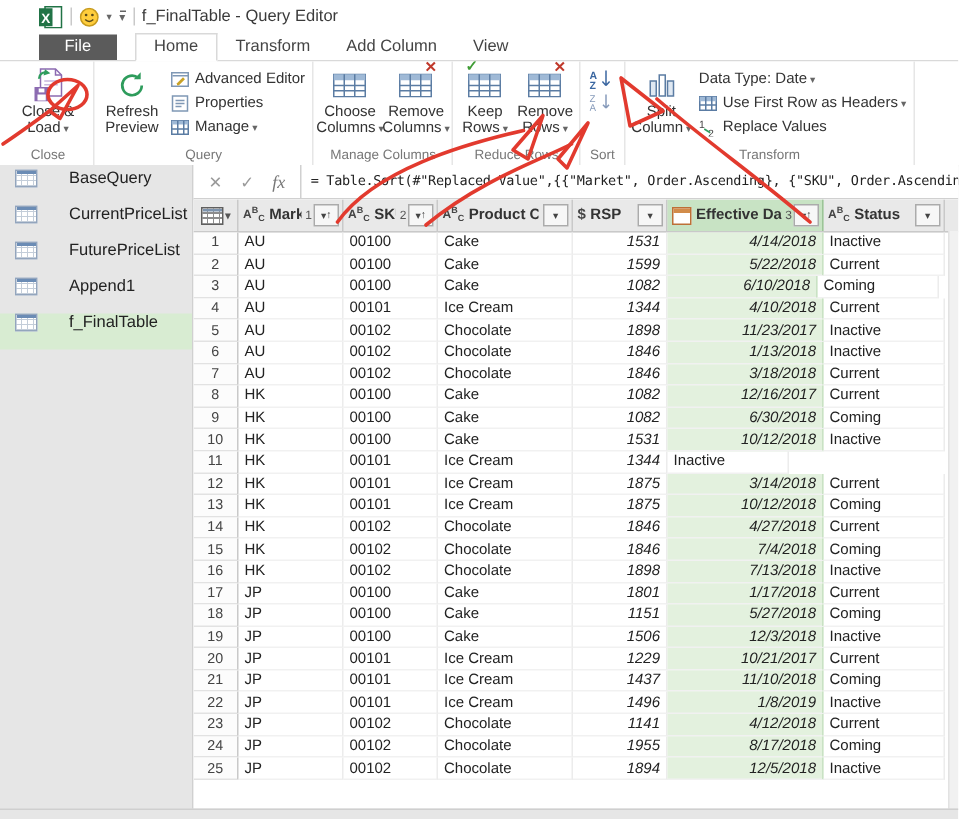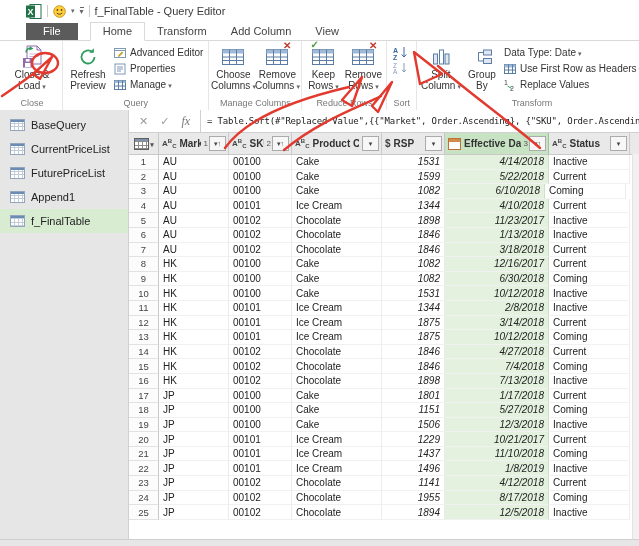--- a/index.html
+++ b/index.html
@@ -32,21 +32,21 @@
   .ov.red{color:#c0392b;top:-3px;right:-3px;}
   .ov.green{color:#3f9c35;top:-4px;left:-2px;}
   .sortstack{display:flex;flex-direction:column;gap:2px;padding:4px 4px 0;}
   
   .main{position:absolute;top:110px;left:0;right:0;bottom:6px;display:flex;background:#e6e6e6;}
   .sidebar{width:128px;background:#e6e6e6;border-right:1px solid #d0d0d0;display:flex;flex-direction:column;}
   .sb-head{height:22px;display:flex;align-items:center;justify-content:space-between;
     padding:0 8px 0 10px;font-size:10.5px;color:#333;}
   .sb-collapse{color:#555;font-size:11px;}
   .q-list{padding-top:3px;}
-  .q-item{height:24px;display:flex;align-items:center;gap:6px;padding-left:10px;font-size:11px;color:#222;cursor:default;}
+  .q-item{height:24px;display:flex;align-items:flex-start;gap:21px;padding-left:10px;font-size:11px;color:#222;cursor:default;}
   .q-item.sel{background:#d8ecd2;}
   .tbl-ico{width:13px;height:10px;border:1px solid #93a5bd;background:#fff;flex:0 0 auto;
     background-image:repeating-linear-gradient(to right,transparent 0 3px,#c3cdd9 3px 4px),
                      repeating-linear-gradient(to bottom,transparent 0 2.5px,#c3cdd9 2.5px 3.5px);
     box-shadow:inset 0 2px #6b8cb5;}
   .content{flex:1;display:flex;flex-direction:column;min-width:0;}
   
   .fbar{height:22px;background:#fff;border-bottom:1px solid #d0d0d0;display:flex;align-items:center;flex:0 0 auto;}
   .fbtns{display:flex;align-items:center;gap:12px;padding:0 10px;color:#9a9a9a;font-size:11px;}
   .fx{font-style:italic;font-family:"Liberation Serif",serif;font-size:12px;color:#777;}
@@ -263,30 +263,20 @@
         <div class="bigbtn" style="width:44px">
           <span class="bicon">
             <svg width="18" height="18">
                 <rect x="1.5" y="6" width="4" height="10" fill="#dfe8f2" stroke="#5b7ca3"></rect>
                 <rect x="7.5" y="2" width="4" height="14" fill="#fff" stroke="#5b7ca3"></rect>
                 <rect x="13" y="6" width="4" height="10" fill="#dfe8f2" stroke="#5b7ca3"></rect>
               </svg>
           </span>
           <span class="car">Split Column</span>
         </div>
-        <div class="bigbtn" style="width:38px">
-          <span class="bicon">
-            <svg width="20" height="16">
-                <rect x="11.5" y="1" width="8" height="5" fill="#dfe8f2" stroke="#5b7ca3"></rect>
-                <rect x="11.5" y="9.5" width="8" height="5" fill="#dfe8f2" stroke="#5b7ca3"></rect>
-                <path d="M11.5 3.5H6.5v8.5h5M6.5 3.5v8.5" stroke="#5b7ca3" fill="none"></path>
-              </svg>
-          </span>
-          <span>Group By</span>
-        </div>
         <div class="smallcol">
           <div class="smallbtn">
             <span class="car">Data Type: Date</span>
           </div>
           <div class="smallbtn">
             <svg width="12" height="10">
                 <rect x="0.5" y="0.5" width="11" height="9" fill="#fff" stroke="#5b7ca3"></rect>
                 <rect x="0.5" y="0.5" width="11" height="3" fill="#9fb9d6"></rect>
                 <path d="M4.5 0.5v9M8.5 0.5v9M0.5 6h11" stroke="#5b7ca3"></path>
               </svg>
@@ -486,21 +476,20 @@
               <div class="dcell num" style="width:63px">1531</div>
               <div class="dcell date" style="width:104px">10/12/2018</div>
               <div class="dcell " style="width:81px">Inactive</div>
             </div>
             <div class="drow">
               <div class="ncell">11</div>
               <div class="dcell " style="width:70px">HK</div>
               <div class="dcell " style="width:63px">00101</div>
               <div class="dcell " style="width:90px">Ice Cream</div>
               <div class="dcell num" style="width:63px">1344</div>
-              <div class="dcell date" style="width:104px">2/8/2018</div>
               <div class="dcell " style="width:81px">Inactive</div>
             </div>
             <div class="drow">
               <div class="ncell">12</div>
               <div class="dcell " style="width:70px">HK</div>
               <div class="dcell " style="width:63px">00101</div>
               <div class="dcell " style="width:90px">Ice Cream</div>
               <div class="dcell num" style="width:63px">1875</div>
               <div class="dcell date" style="width:104px">3/14/2018</div>
               <div class="dcell " style="width:81px">Current</div>

